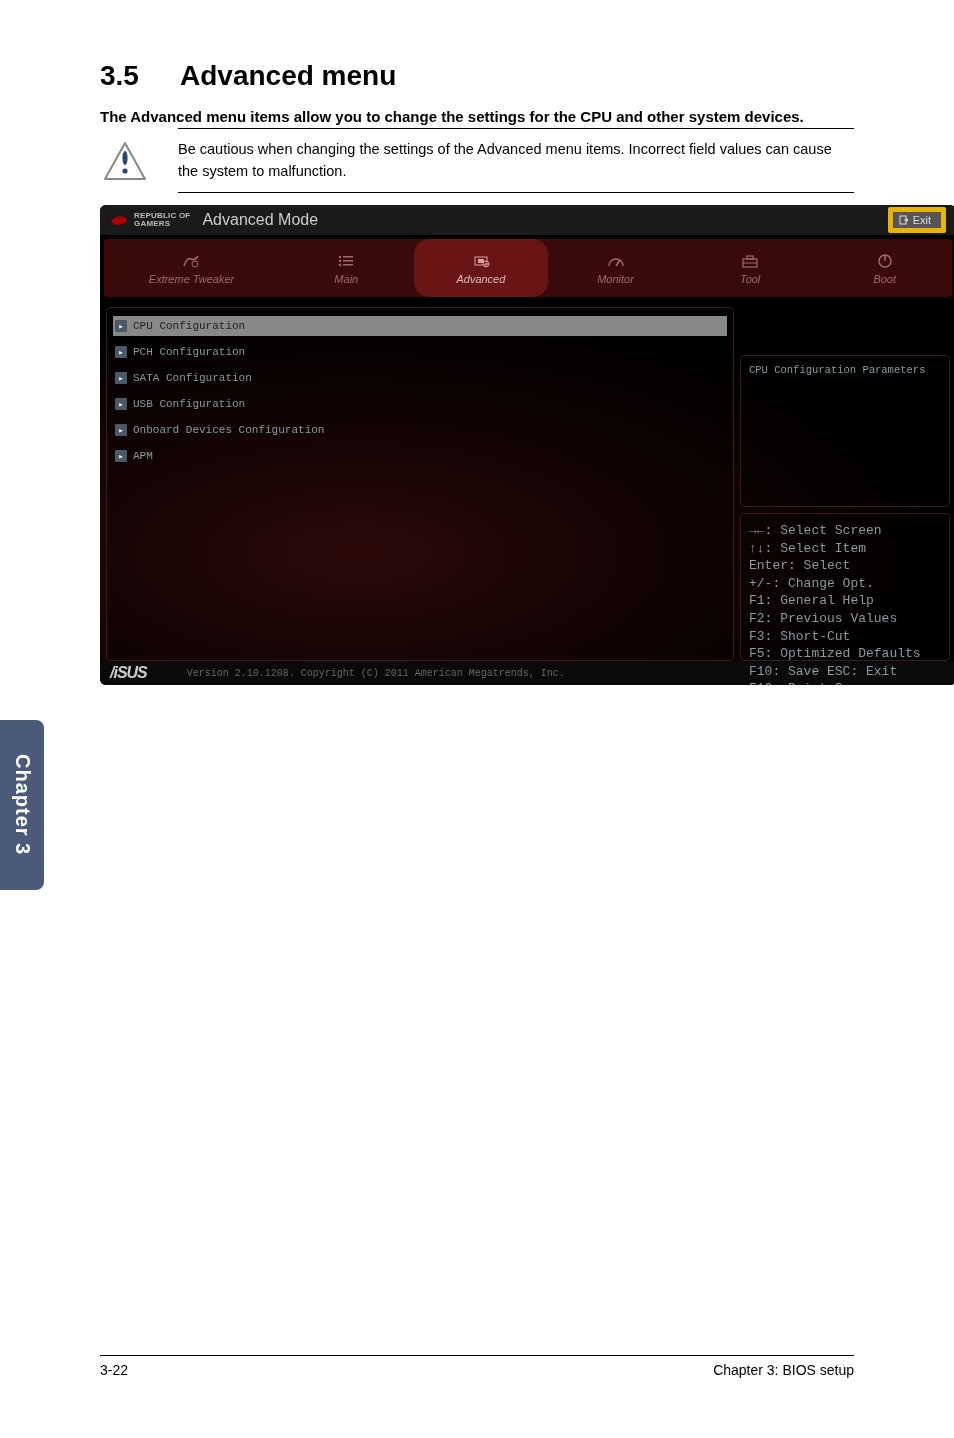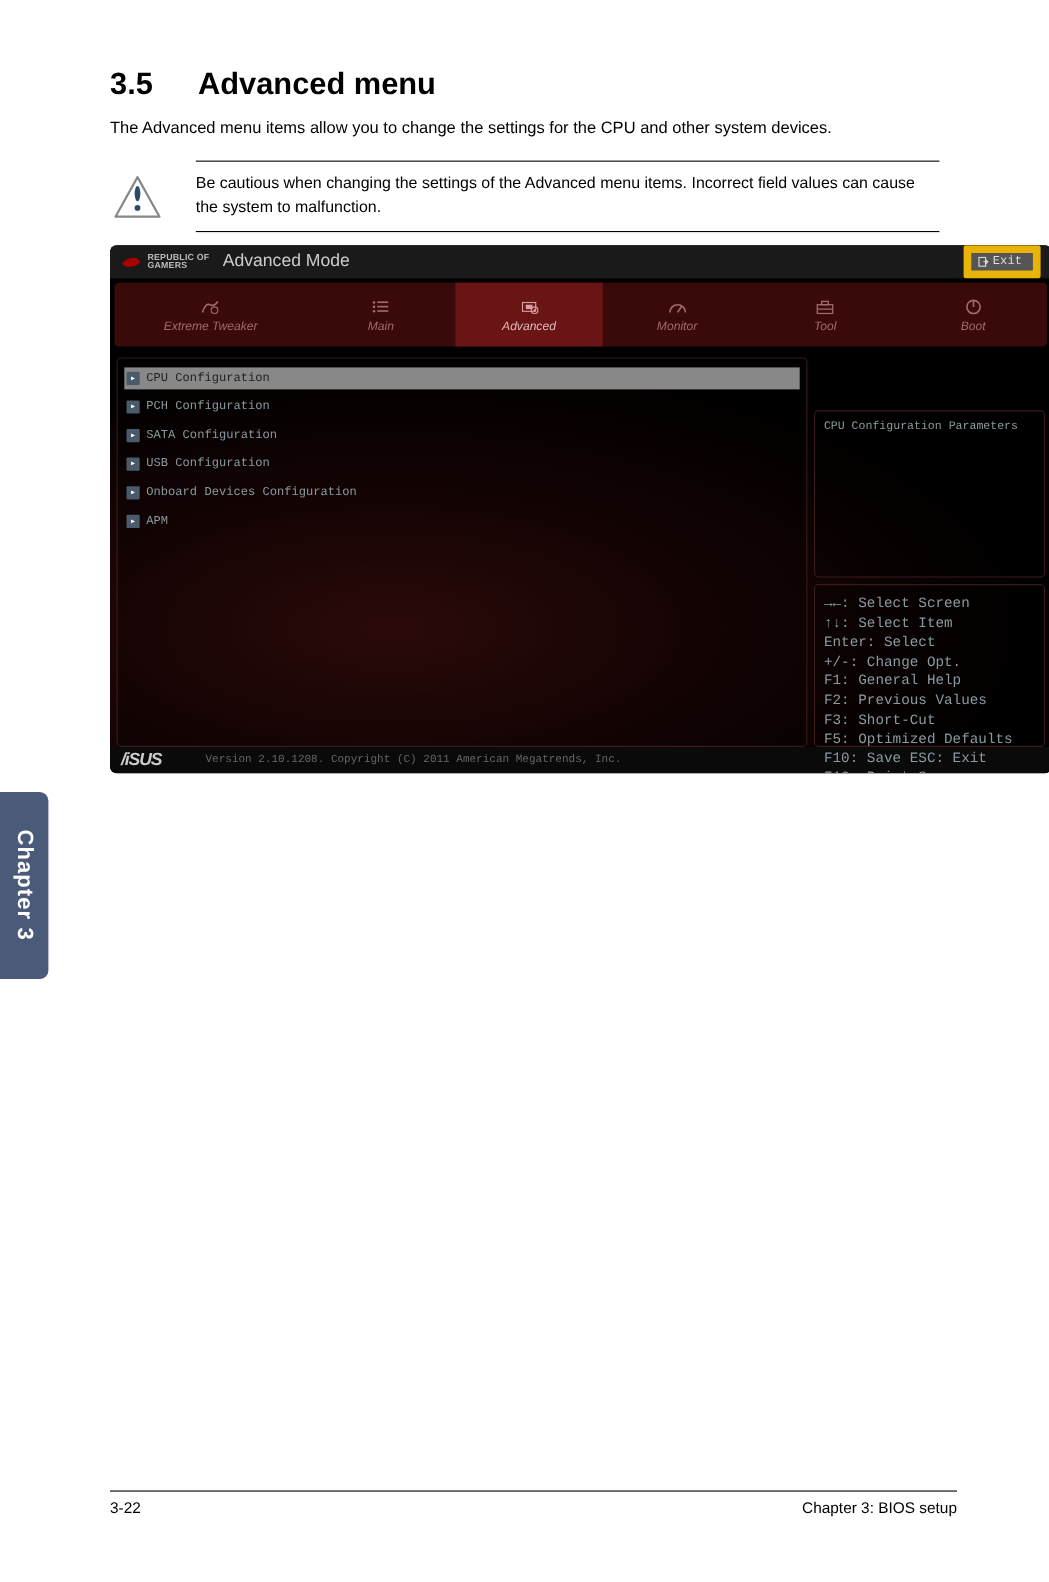--- a/index.html
+++ b/index.html
@@ -16,21 +16,21 @@
   }
   .heading {
     font-size: 28px;
     font-weight: bold;
     margin-bottom: 14px;
   }
   .heading .num { display: inline-block; width: 80px; }
   .intro {
     font-size: 15px;
     line-height: 1.45;
-    margin-bottom: 18px;
+    font-weight: bold;
   }
   .note-block {
     display: flex;
     align-items: center;
     border-top: 1px solid #000;
     border-bottom: 1px solid #000;
     padding: 10px 0 10px 0;
     margin-left: 78px;
     margin-bottom: 12px;
   }
@@ -75,26 +75,25 @@
   .rog-logo {
     width: 18px; height: 14px;
   }
   .rog-text { color: #bbb; font-size: 8px; line-height: 8px; font-weight: bold; letter-spacing: 0.2px; }
   .mode-title { color: #ccc; font-size: 16px; font-weight: 300; margin-left: 6px; }
   .exit-btn {
     background: #555;
     color: #ddd;
     font-size: 11px;
     padding: 2px 10px 2px 6px;
-    border: 7px solid #eab308;
+    border: 5px solid #eab308;
     border-radius: 2px;
     display: flex;
     align-items: center;
     gap: 4px;
-    font-family: Liberation Mono, monospace;
   }
   .tabs {
     height: 58px;
     background: #3a0a0a;
     border-radius: 4px;
     margin: 4px;
     display: flex;
   }
   .tab {
     flex: 1;
@@ -103,21 +102,21 @@
     align-items: center;
     justify-content: center;
     gap: 3px;
     color: #a06a6a;
     font-size: 11px;
     position: relative;
     font-style: italic;
   }
   .tab.active {
     background: #6a1515;
-    border-radius: 0;
+    border-radius: 15px;
     text-align: center;
   }
   .tab .ticon { height: 18px; display: flex; align-items: center; }
   .tab0 { flex: 1.3; }
   .bios-body {
     display: flex;
     height: calc(100% - 30px - 66px - 24px);
     padding: 6px 6px 0 6px;
     gap: 6px;
     background: radial-gradient(ellipse at 30% 70%, #3a0d0d 0%, #1a0505 35%, #000 70%);
@@ -220,21 +219,21 @@
     font-weight: bold;
     writing-mode: vertical-rl;
     letter-spacing: 1px;
   }
 
   
   .page-footer {
     position: absolute;
     bottom: 60px;
     left: 100px;
-    right: 84px;
+    right: 100px;
     border-top: 1px solid #000;
     padding-top: 6px;
     display: flex;
     justify-content: space-between;
     font-size: 14px;
   }
 </style>
 </head>
 <body>
 

